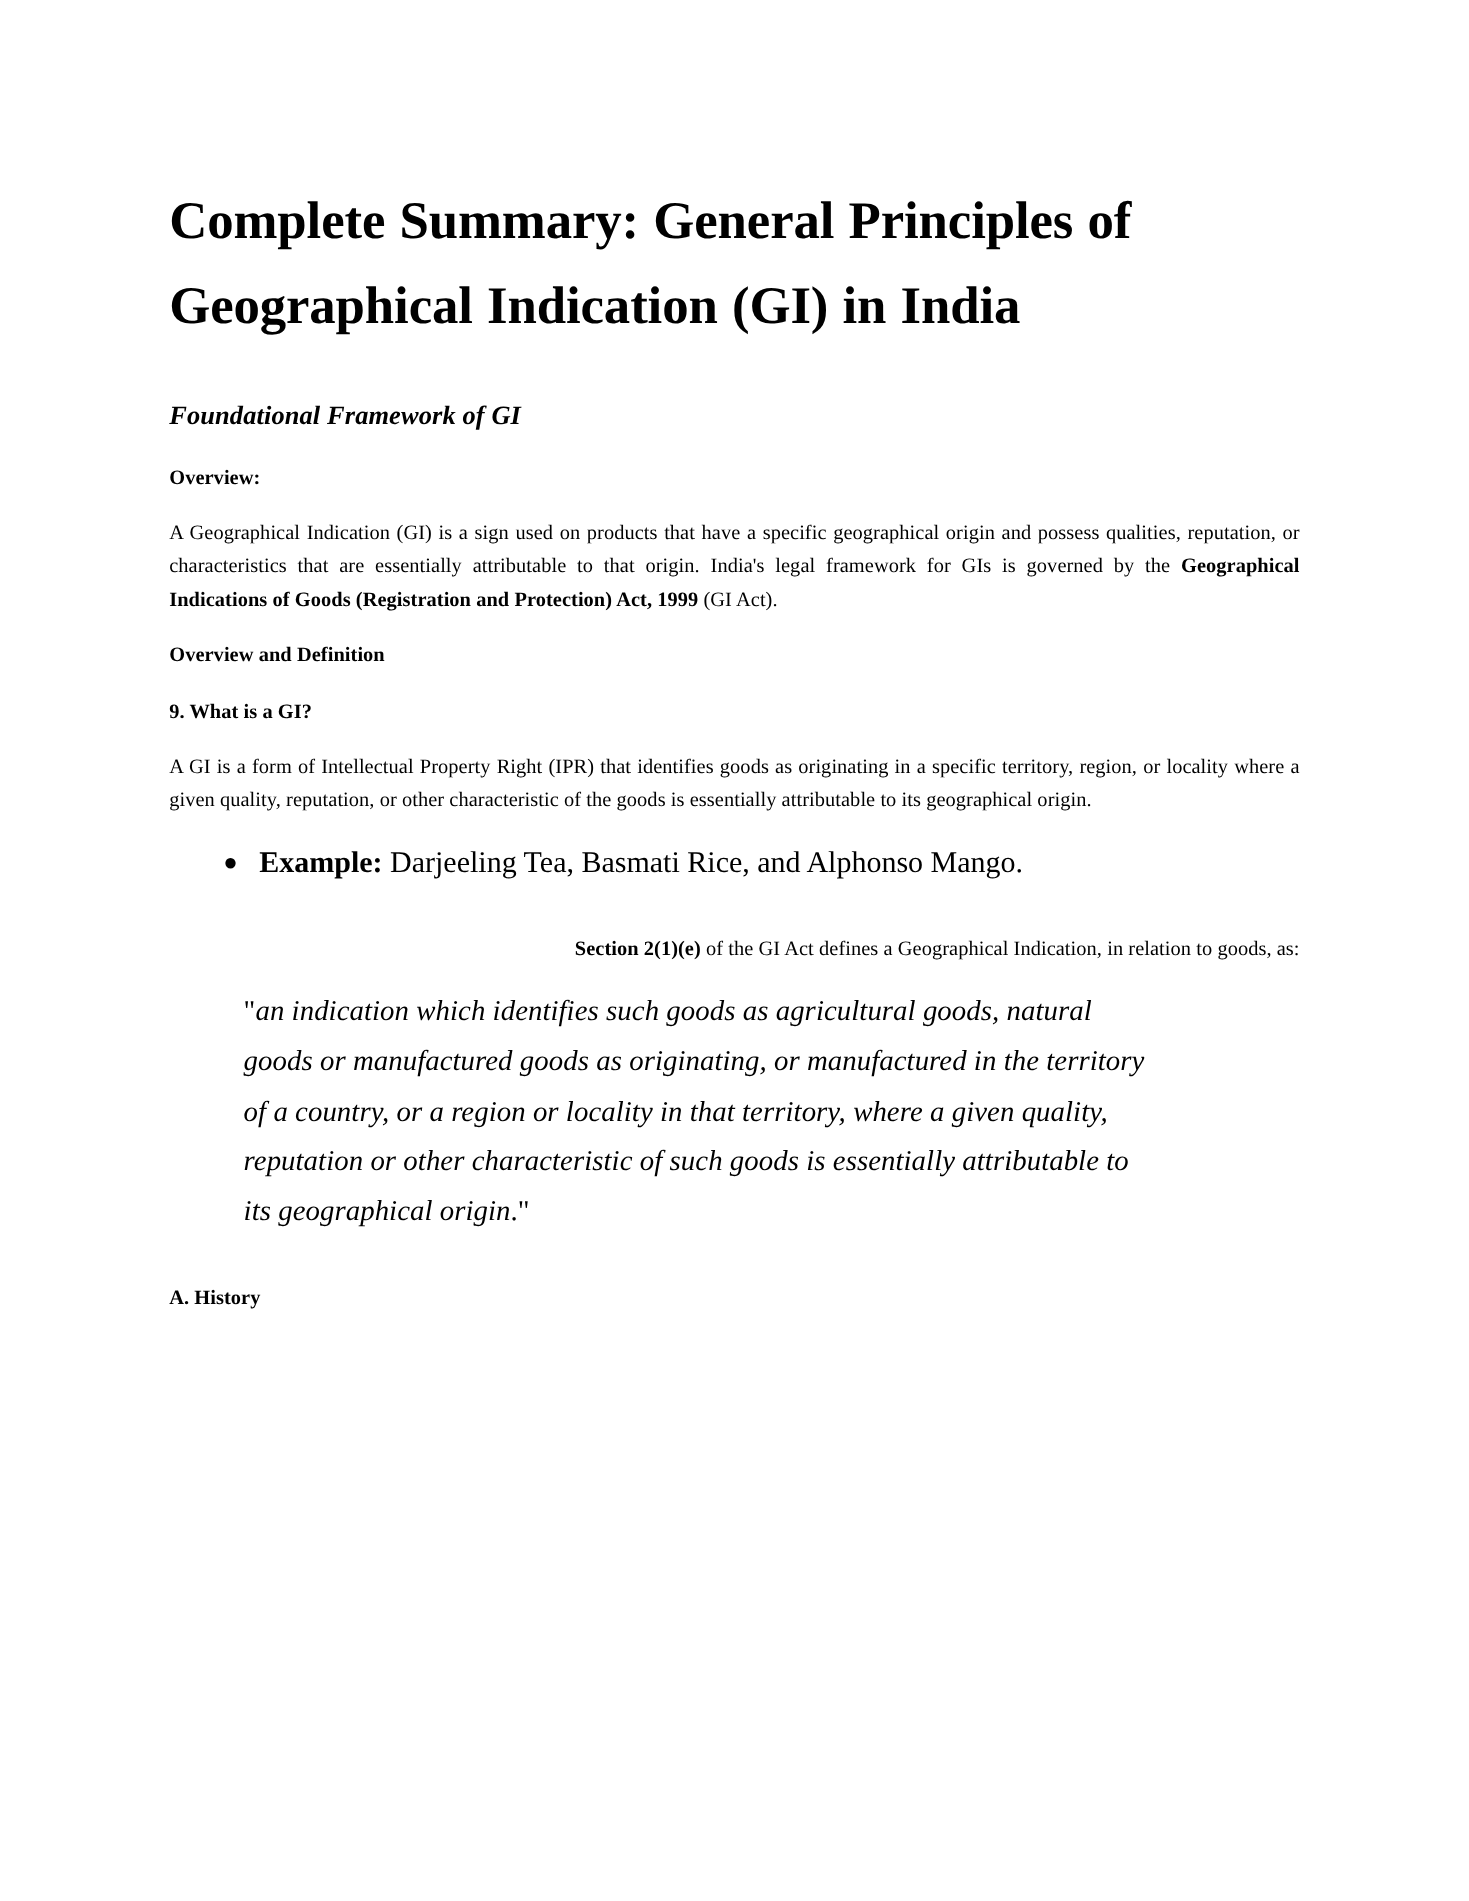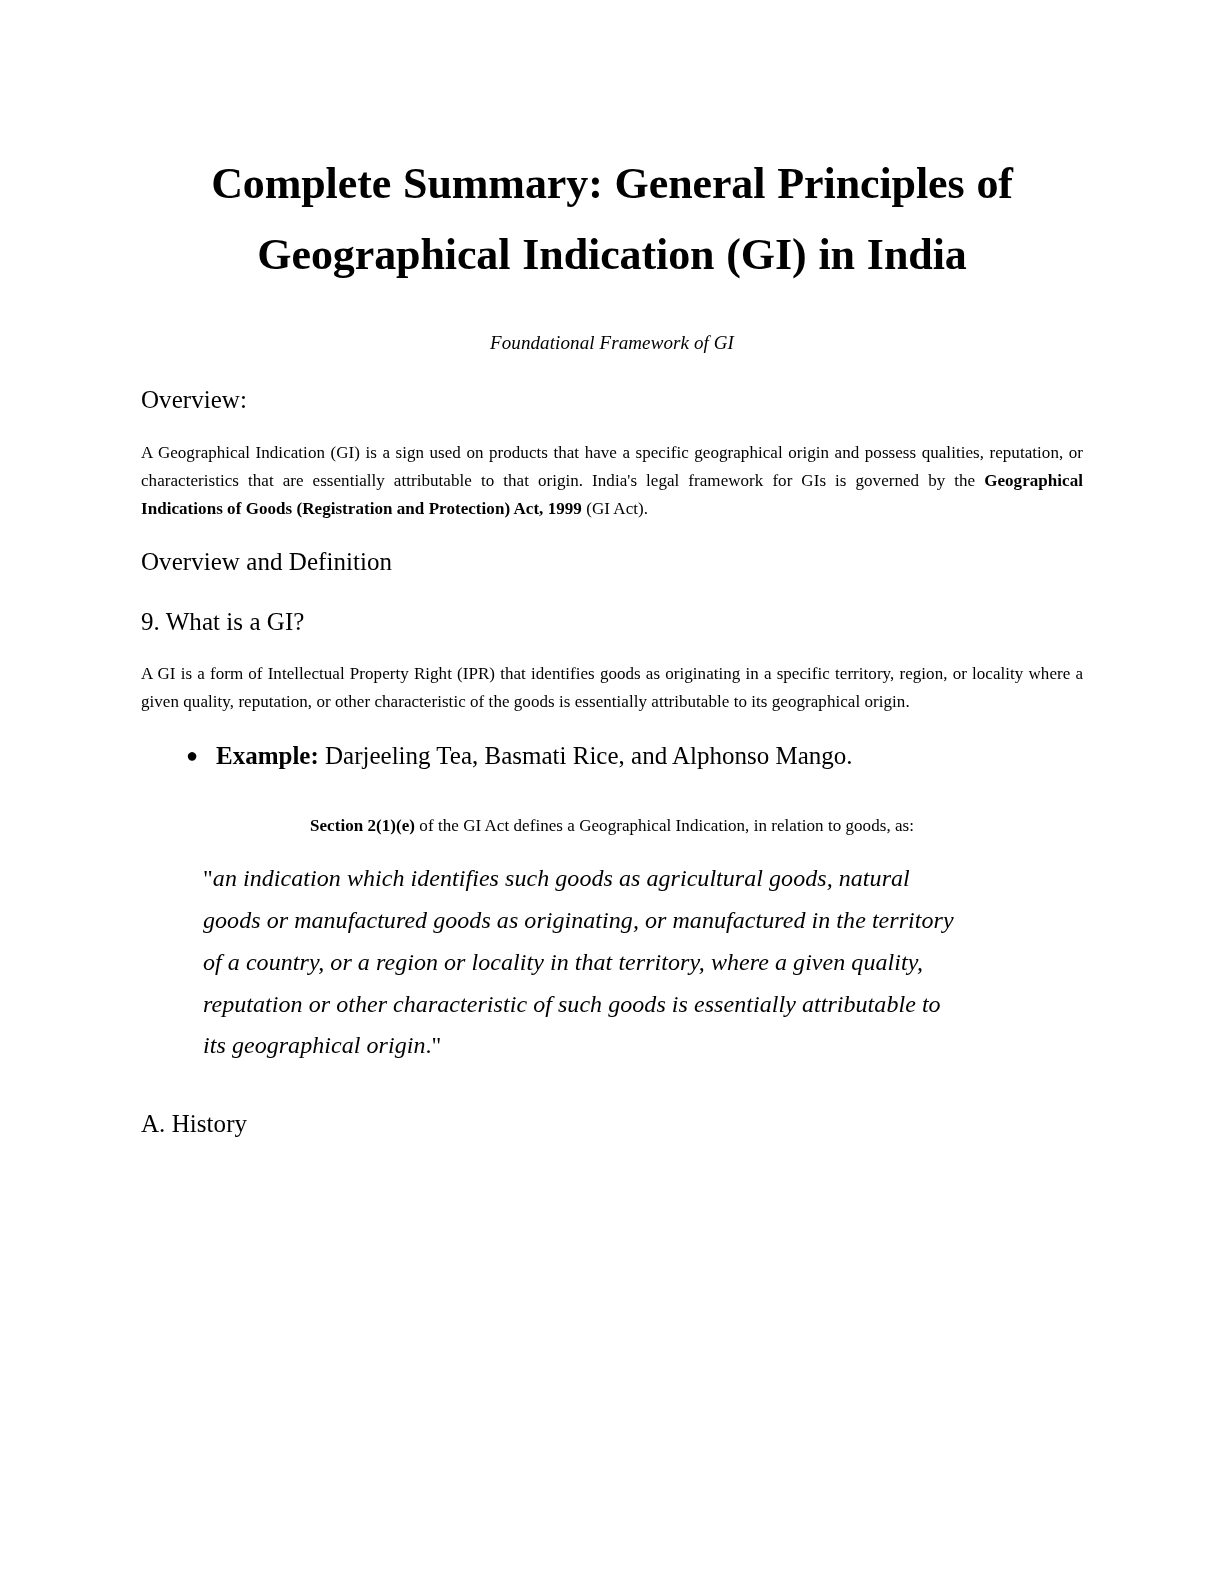--- a/index.html
+++ b/index.html
@@ -33,68 +33,67 @@
     width: 942px;
   }
 
   
   .doc-title {
     margin: 0;
     padding: 0;
     font-size: 44px;
     font-weight: bold;
     line-height: 1.62;
-    text-align: center;
     letter-spacing: -0.1px;
     word-spacing: 1px;
   }
   .doc-title .title-line {
     display: block;
   }
   .title-spacer-top { height: 148px; }
 
   .doc-subtitle {
     margin: 0;
     padding: 0;
-    font-size: 19px;
-    font-weight: normal;
+    font-size: 22px;
+    font-weight: bold;
     font-style: italic;
-    text-align: center;
+    text-align: left;
     line-height: 1.5;
     letter-spacing: 0.1px;
   }
   .subtitle-gap { height: 38px; }
 
   
   .block-gap { height: 22px; }
   .block-gap-sm { height: 18px; }
 
   h2.section-heading,
   h3.section-heading {
     margin: 0;
     padding: 0;
-    font-size: 25px;
-    font-weight: normal;
+    font-size: 17px;
+    font-weight: bold;
     line-height: 1.66;
     text-align: left;
     letter-spacing: 0.05px;
   }
 
   p.body-text {
     margin: 0;
     padding: 0;
     font-size: 17px;
     line-height: 1.66;
     text-align: justify;
     text-justify: inter-word;
     letter-spacing: 0.05px;
     hyphens: none;
   }
   p.body-text.no-justify {
-    text-align: center;
+    text-align: right;
     font-family: Liberation Serif, serif;
   }
 
   p.body-text b,
   .bold {
     font-weight: bold;
   }
 
   
   ul.bullet-list {

